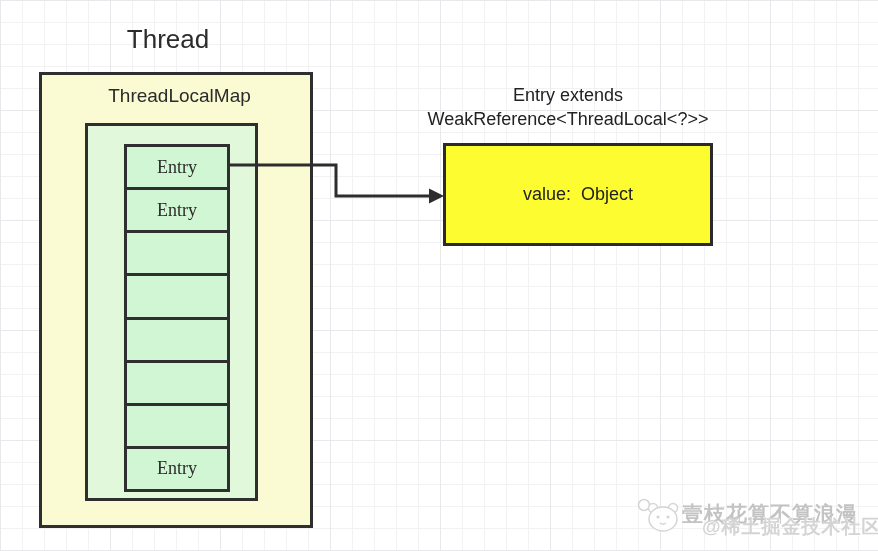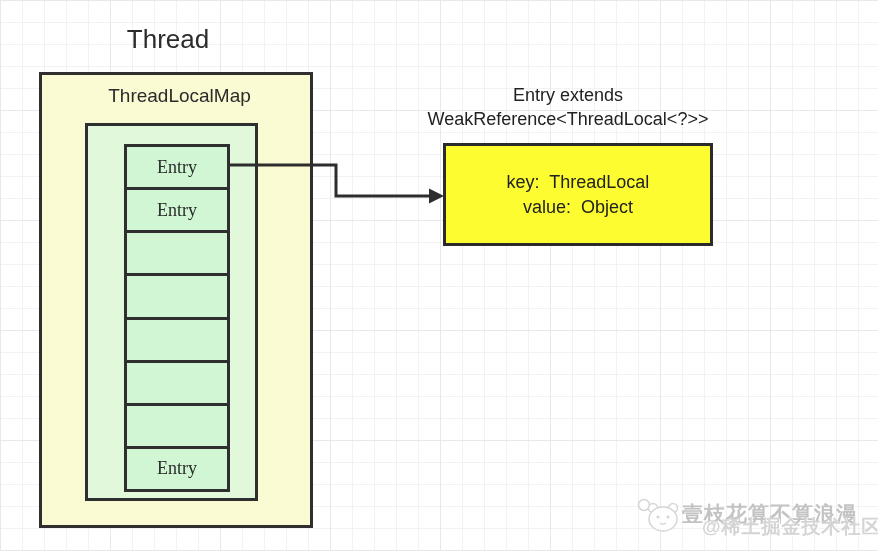--- a/index.html
+++ b/index.html
@@ -97,21 +97,20 @@
     <div class="cell"></div>
     <div class="cell">Entry</div>
   </div>
 
   <div class="abs note">
     <div>Entry extends</div>
     <div>WeakReference&lt;ThreadLocal&lt;?&gt;&gt;</div>
   </div>
 
   <div class="abs entry-detail">
-    <div>key: ThreadLocal</div>
     <div>value: Object</div>
   </div>
 
   <svg class="abs arrow-layer" viewBox="0 0 878 551" xmlns="http://www.w3.org/2000/svg">
     <polyline points="230,165 336,165 336,196 430,196" fill="none" stroke="#2d2d2d" stroke-width="3"></polyline>
     <polygon points="429,188.5 444,196 429,203.5" fill="#2d2d2d"></polygon>
   </svg>
 
   <svg class="abs wm-icon" viewBox="0 0 46 40" xmlns="http://www.w3.org/2000/svg">
     <circle cx="8" cy="9" r="5.5" fill="#ffffff" stroke="#cfcfcf" stroke-width="1.5"></circle>

